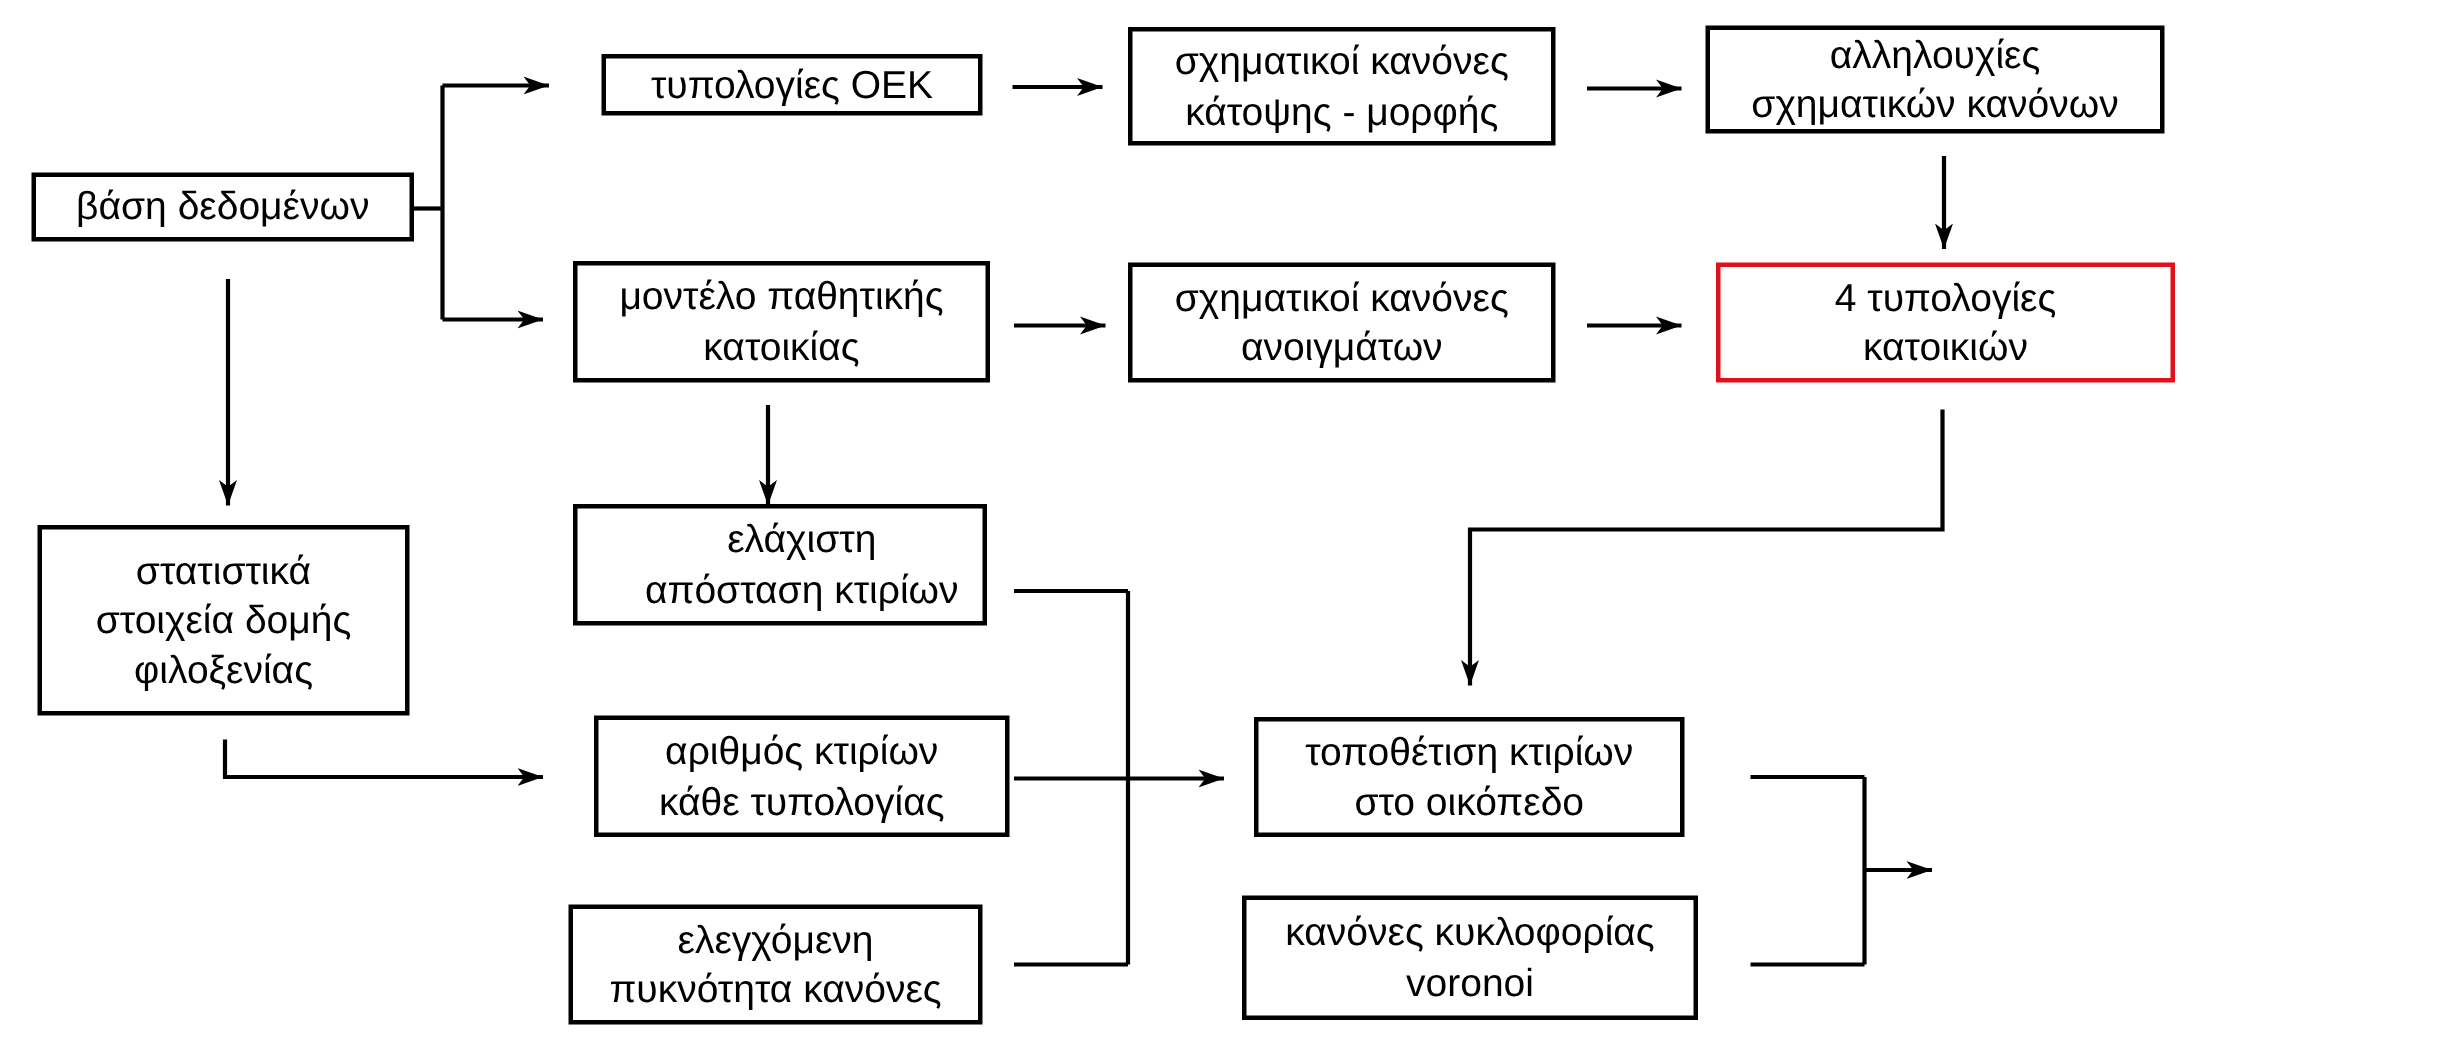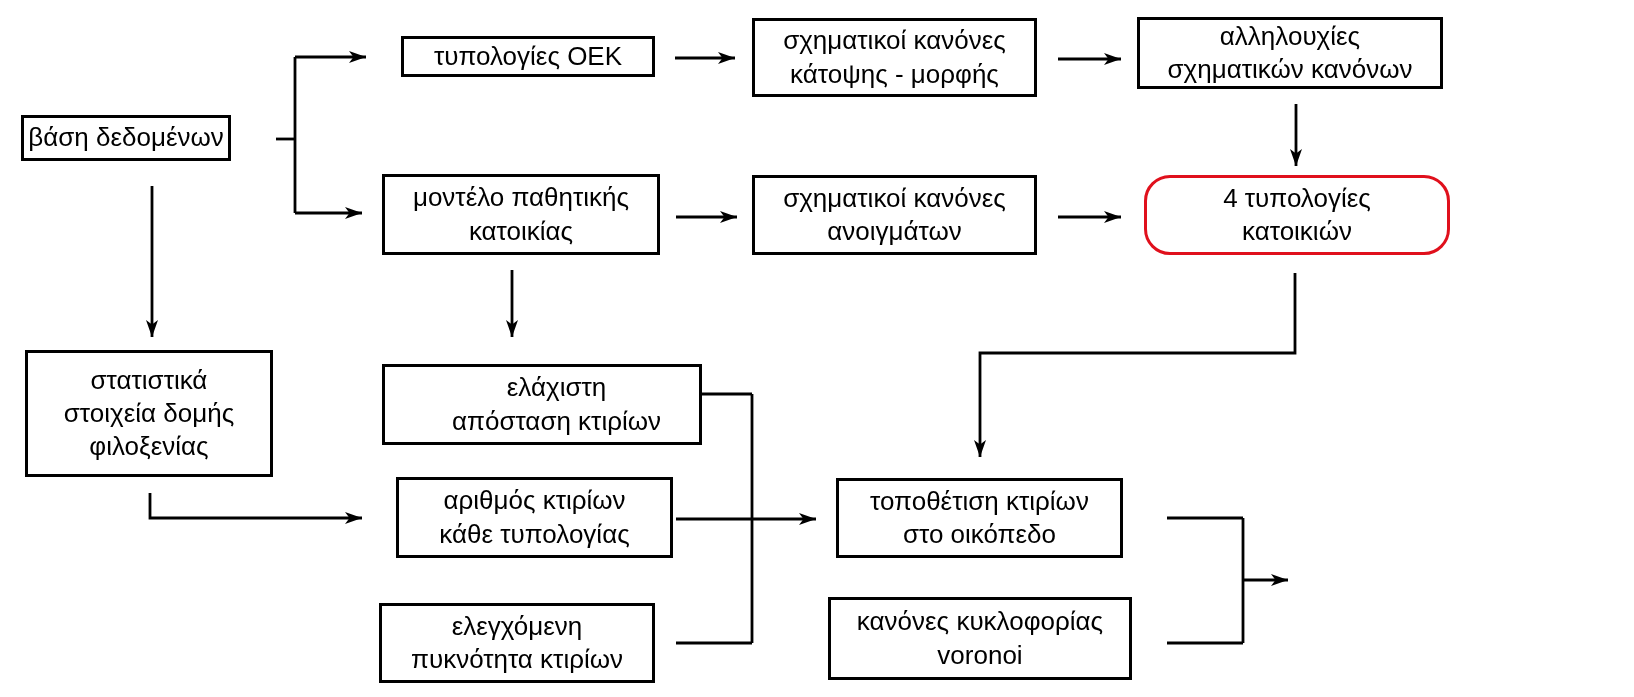--- a/index.html
+++ b/index.html
@@ -17,21 +17,21 @@
     border:3px solid #000000;
     background:#ffffff;
     color:#000000;
     display:flex;align-items:center;justify-content:center;
     text-align:center;
     white-space:pre-line;
     font-size:26px;
     line-height:1.28;
     z-index:2;
   }
-  .node.highlight{border-color:#e0101c;border-radius:26px;}
+  .node.highlight{border-color:#e0101c;}
 </style>
 </head>
 <body>
 
 <div id="canvas">
 
   <svg id="wires" width="1634" height="697" viewBox="0 0 1634 697">
     <defs>
       <marker id="arr" markerUnits="userSpaceOnUse" markerWidth="19" markerHeight="14" refX="17" refY="7" orient="auto">
         <path d="M0,1 L17,7 L0,13 L4.5,7 Z" fill="#000000"></path>
@@ -64,39 +64,39 @@
       <path d="M676 643 H752"></path>
       <path d="M676 519 H816" marker-end="url(#arr)"></path>
 
       <path d="M1167 518 H1243"></path>
       <path d="M1243 518 V643"></path>
       <path d="M1167 643 H1243"></path>
       <path d="M1243 580 H1288" marker-end="url(#arr)"></path>
     </g>
   </svg>
 
-  <div class="node" style="left:21px;  top:115px; width:210px; height:46px;">βάση δεδομένων</div>
+  <div class="node" style="left:21px;  top:115px; width:255px; height:46px;">βάση δεδομένων</div>
   <div class="node" style="left:401px; top:36px;  width:254px; height:41px;">τυπολογίες ΟΕΚ</div>
   <div class="node" style="left:752px; top:18px;  width:285px; height:79px;">σχηματικοί κανόνες
 κάτοψης - μορφής</div>
   <div class="node" style="left:1137px;top:17px;  width:306px; height:72px;">αλληλουχίες
 σχηματικών κανόνων</div>
   <div class="node" style="left:382px; top:174px; width:278px; height:81px;">μοντέλο παθητικής
 κατοικίας</div>
   <div class="node" style="left:752px; top:175px; width:285px; height:80px;">σχηματικοί κανόνες
 ανοιγμάτων</div>
   <div class="node highlight" style="left:1144px;top:175px; width:306px; height:80px;">4 τυπολογίες
 κατοικιών</div>
   <div class="node" style="left:25px;  top:350px; width:248px; height:127px;">στατιστικά
 στοιχεία δομής
 φιλοξενίας</div>
-  <div class="node" style="left:382px; top:364px; width:320px; height:81px;padding-left:29px;">ελάχιστη
+  <div class="node" style="left:382px; top:336px; width:276px; height:81px;padding-left:29px;">ελάχιστη
 απόσταση κτιρίων</div>
   <div class="node" style="left:396px; top:477px; width:277px; height:81px;">αριθμός κτιρίων
 κάθε τυπολογίας</div>
   <div class="node" style="left:379px; top:603px; width:276px; height:80px;">ελεγχόμενη
-πυκνότητα κτιρίων</div>
+πυκνότητα κανόνες</div>
   <div class="node" style="left:836px; top:478px; width:287px; height:80px;">τοποθέτιση κτιρίων
 στο οικόπεδο</div>
   <div class="node" style="left:828px; top:597px; width:304px; height:83px;">κανόνες κυκλοφορίας
 voronoi</div>
 
 </div>
 
 </body></html>

